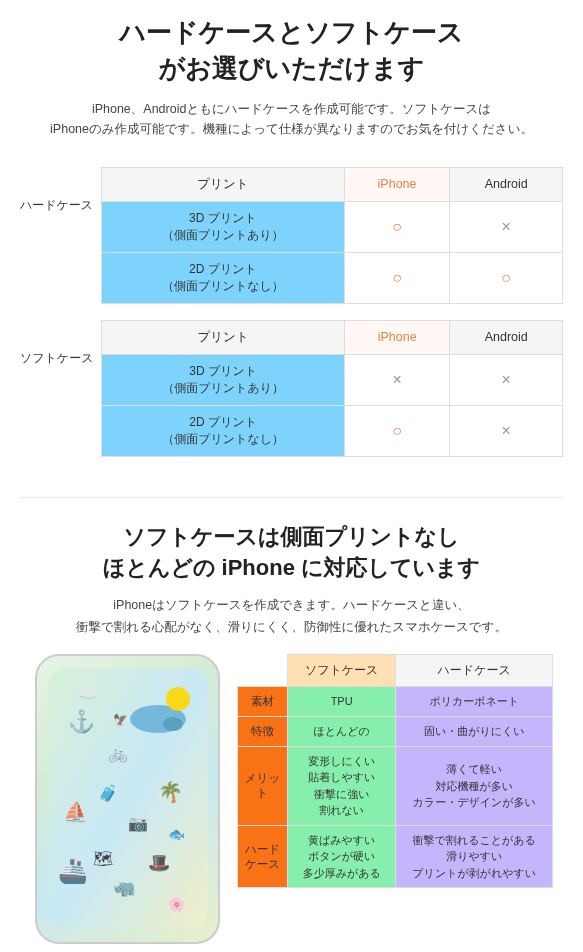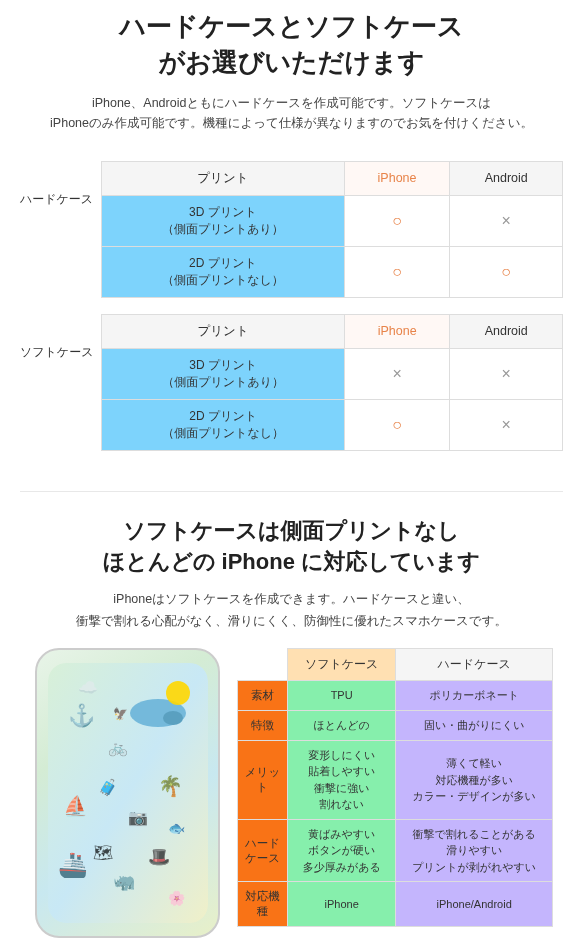--- a/index.html
+++ b/index.html
@@ -8,21 +8,21 @@
       background: #fff;
       width: 583px;
       min-height: 952px;
       overflow-x: hidden;
       font-size: 13px;
       color: #333;
     }
 
     
     .section1 {
-      padding: 8px 20px 20px;
+      padding: 14px 20px 20px;
       text-align: center;
     }
     .section1-title {
       font-size: 26px;
       font-weight: bold;
       line-height: 1.4;
       margin-bottom: 12px;
       color: #222;
     }
     .section1-desc {
@@ -355,23 +355,18 @@
           <tr>
             <td class="row-label">メリット</td>
             <td class="soft-cell">変形しにくい<br>貼着しやすい<br>衝撃に強い<br>割れない</td>
             <td class="hard-cell">薄くて軽い<br>対応機種が多い<br>カラー・デザインが多い</td>
           </tr>
           <tr>
             <td class="row-label">ハードケース</td>
             <td class="soft-cell">黄ばみやすい<br>ボタンが硬い<br>多少厚みがある</td>
             <td class="hard-cell">衝撃で割れることがある<br>滑りやすい<br>プリントが剥がれやすい</td>
           </tr>
-          <tr>
-            <td class="row-label">対応機種</td>
-            <td class="soft-cell">iPhone</td>
-            <td class="hard-cell">iPhone/Android</td>
-          </tr>
         </tbody>
       </table>
 
     </div>
   </div>
 </div>
 
 </body></html>

